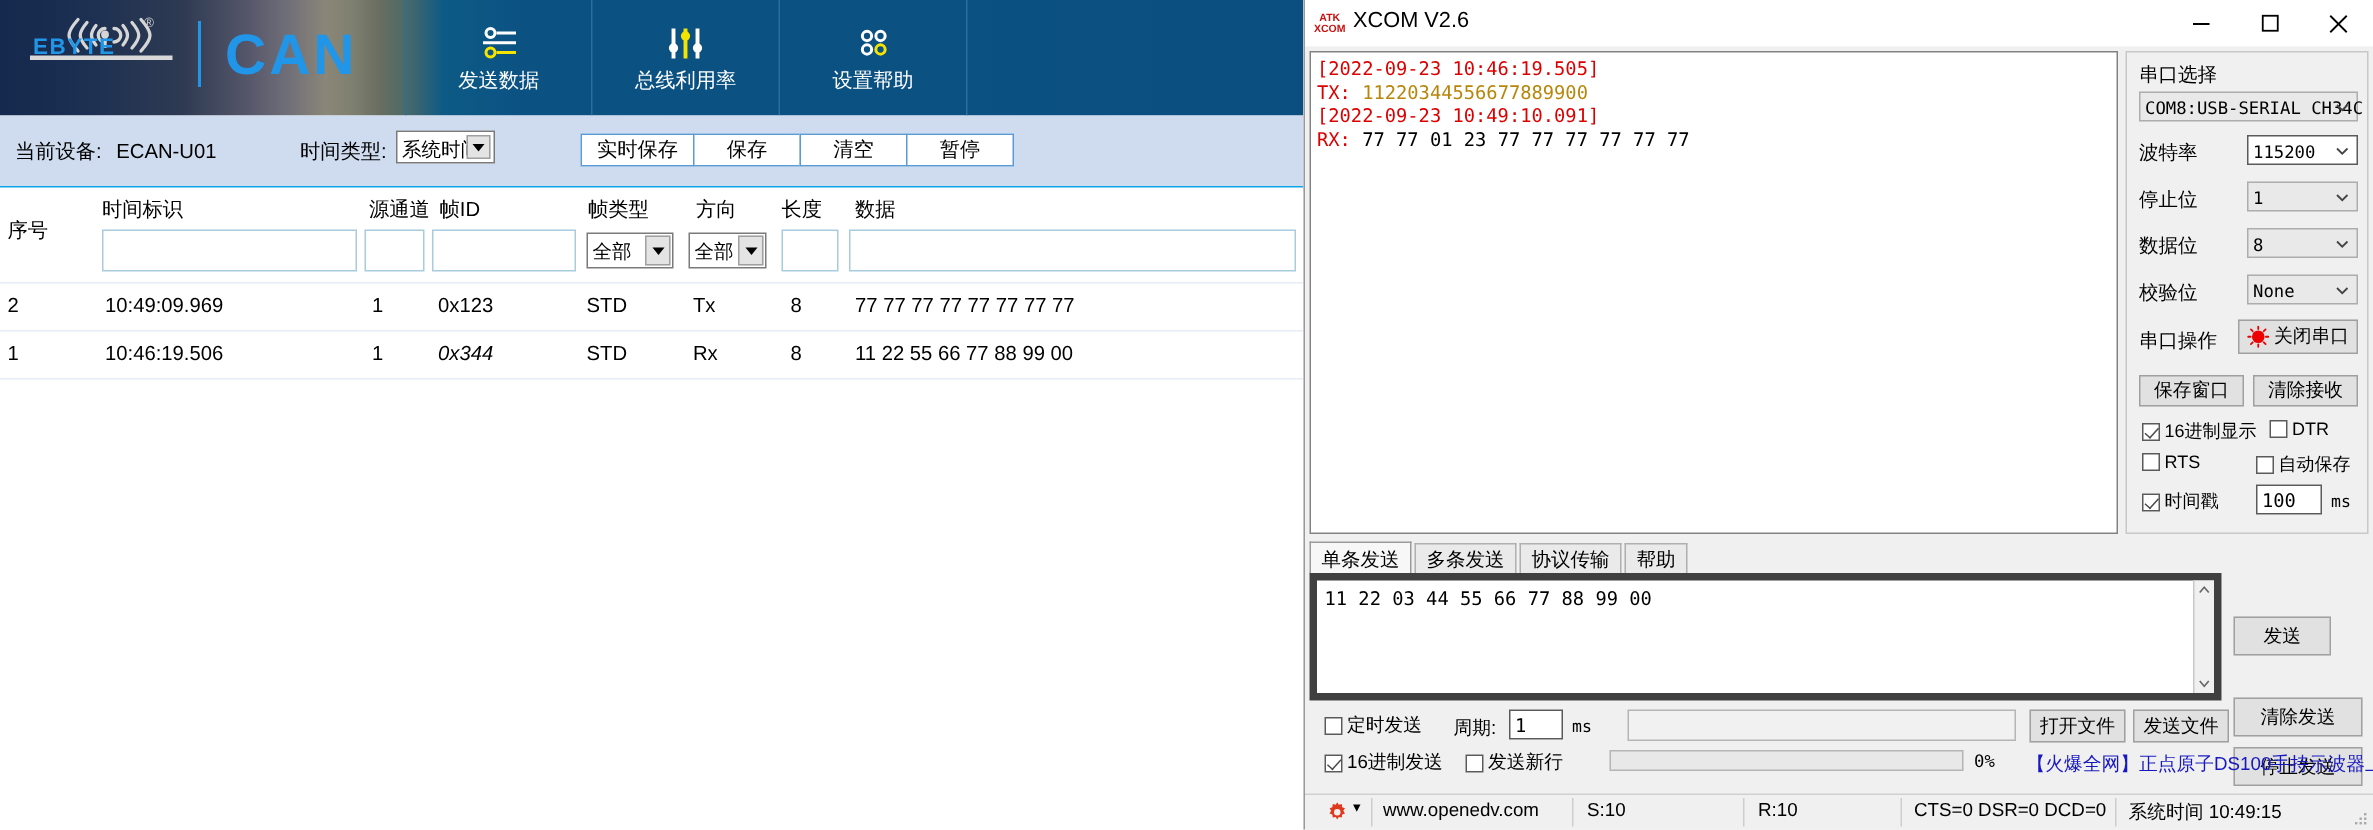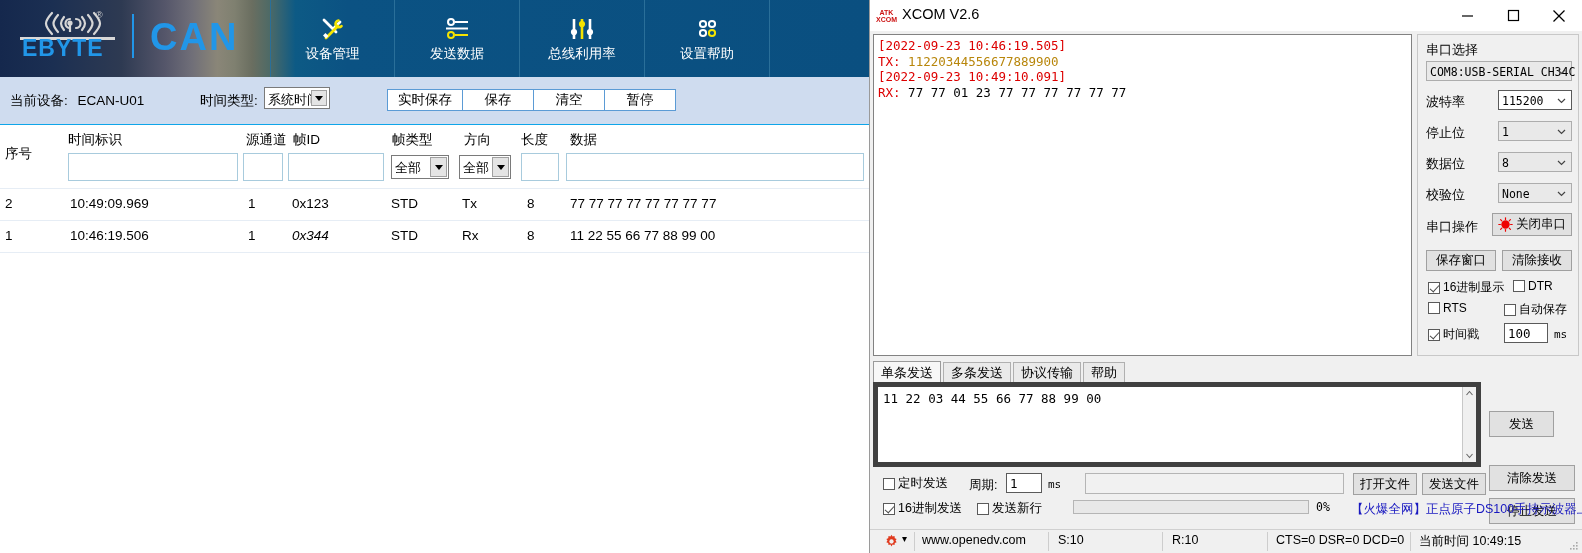--- a/index.html
+++ b/index.html
@@ -11,21 +11,21 @@
   }
   .app{position:absolute;top:0;left:0;width:1582px;height:553px;}
 
   
   #ecan{position:absolute;left:0;top:0;width:869px;height:553px;background:#ffffff;overflow:hidden;}
 
   .ecan-header{position:absolute;left:0;top:0;width:869px;height:77px;
     background:linear-gradient(90deg,#15284d 0%,#1b2f52 6%,#2e3a52 14%,#55566a 19%,#6f6e78 22%,#8a8678 25%,#7f8070 27%,#6a6e60 29%,#4e6a66 31%,#0d5a85 34%,#0b5283 40%,#0a4f80 100%);
   }
   .ecan-logo{position:absolute;left:0;top:0;width:270px;height:77px;}
-  .logo-ebyte{position:absolute;left:22px;top:35px;font-weight:bold;font-size:23px;letter-spacing:1px;
+  .logo-ebyte{position:absolute;left:22px;top:23px;font-weight:bold;font-size:15px;letter-spacing:1px;
     color:#2196e8;font-family:"Liberation Sans",sans-serif;}
   .logo-bar{position:absolute;left:20px;top:37px;width:95px;height:3px;background:#d8d8d8;}
   .logo-r{position:absolute;left:96px;top:10px;font-size:9px;color:#cfcfcf;}
   .logo-divider{position:absolute;left:132px;top:14px;width:2px;height:44px;background:#2196e8;}
   .logo-can{position:absolute;left:150px;top:16px;font-size:38px;font-weight:bold;color:#2196e8;letter-spacing:2px;}
   .wifi-icon{position:absolute;left:38px;top:8px;width:64px;height:28px;}
 
   .menu-wrap{position:absolute;left:270px;top:0;height:77px;display:flex;}
   .menu-item{width:125px;height:77px;display:flex;flex-direction:column;align-items:center;
     justify-content:center;color:#ffffff;font-size:13.5px;cursor:default;
@@ -165,31 +165,20 @@
         <div class="logo-bar"></div>
         <div class="logo-r">®</div>
         <div class="logo-ebyte">EBYTE</div>
         <div class="logo-divider"></div>
         <div class="logo-can">CAN</div>
       </div>
 
       <div class="menu-wrap">
         <div class="menu-item">
           <div class="menu-icon">
-            <svg width="26" height="26" viewBox="0 0 26 26">
-              <path d="M4 4 L16 16 M20 6 L13.5 12.5" stroke="#ffffff" stroke-width="2.8" stroke-linecap="round"></path>
-              <path d="M6 22 L18 10" stroke="#f5e400" stroke-width="2.8" stroke-linecap="round"></path>
-              <path d="M18.5 4.5 a3.4 3.4 0 1 0 3 5.6" stroke="#f5e400" stroke-width="2.6" fill="none" stroke-linecap="round"></path>
-              <path d="M3 19.5 l2.5 -2.5 3 3 -2.5 2.5 z" fill="#ffffff"></path>
-            </svg>
-          </div>
-          <div class="menu-label">设备管理</div>
-        </div>
-        <div class="menu-item">
-          <div class="menu-icon">
             <svg width="26" height="24" viewBox="0 0 26 24">
               <circle cx="7" cy="5" r="3" fill="none" stroke="#ffffff" stroke-width="2"></circle>
               <line x1="11" y1="5" x2="24" y2="5" stroke="#ffffff" stroke-width="2"></line>
               <line x1="2" y1="11.5" x2="24" y2="11.5" stroke="#ffffff" stroke-width="2"></line>
               <circle cx="7" cy="18" r="3" fill="none" stroke="#f5e400" stroke-width="2"></circle>
               <line x1="11" y1="18" x2="24" y2="18" stroke="#f5e400" stroke-width="2"></line>
             </svg>
           </div>
           <div class="menu-label">发送数据</div>
         </div>
@@ -484,21 +473,21 @@
         <div class="sb-cell" style="left:32px;font-size:10px;">▾</div>
         <div class="sb-div" style="left:44px;"></div>
         <div class="sb-cell" style="left:52px;">www.openedv.com</div>
         <div class="sb-div" style="left:178px;"></div>
         <div class="sb-cell" style="left:188px;">S:10</div>
         <div class="sb-div" style="left:292px;"></div>
         <div class="sb-cell" style="left:302px;">R:10</div>
         <div class="sb-div" style="left:397px;"></div>
         <div class="sb-cell" style="left:406px;">CTS=0 DSR=0 DCD=0</div>
         <div class="sb-div" style="left:540px;"></div>
-        <div class="sb-cell" style="left:549px;">当前时间 10:49:15</div>
+        <div class="sb-cell" style="left:549px;">系统时间 10:49:15</div>
         <svg class="grip" viewBox="0 0 10 10">
           <g fill="#a9a9a9">
             <rect x="7" y="1" width="1.6" height="1.6"></rect>
               <rect x="7" y="4" width="1.6" height="1.6"></rect>
               <rect x="4" y="4" width="1.6" height="1.6"></rect>
             <rect x="7" y="7" width="1.6" height="1.6"></rect>
               <rect x="4" y="7" width="1.6" height="1.6"></rect>
               <rect x="1" y="7" width="1.6" height="1.6"></rect>
           </g>
         </svg>

